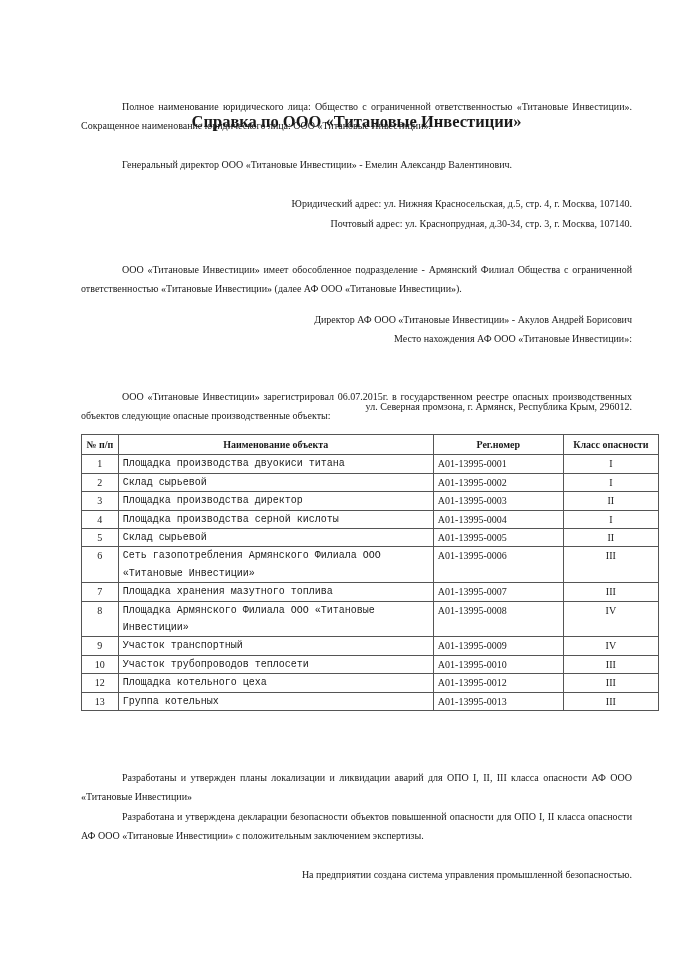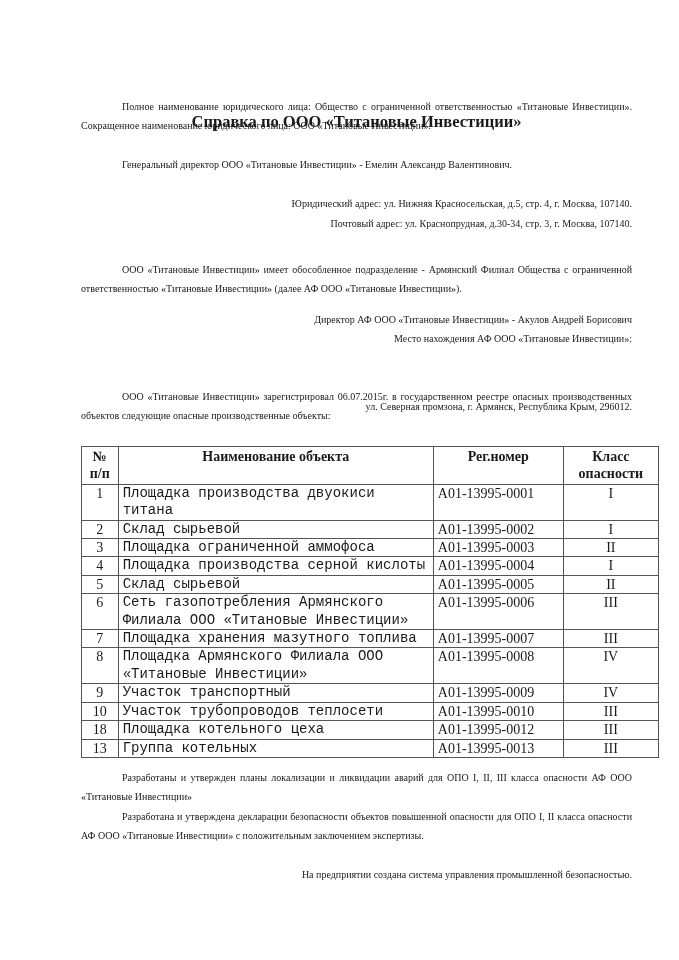--- a/index.html
+++ b/index.html
@@ -14,21 +14,21 @@
     text-align: center; font-weight: bold; font-size: 16.5px; line-height: 20px; margin-top: 45px;
   }
   .p {
     position: absolute; left: 0; width: 551px;
     font-size: 10px; line-height: 19.4px; text-align: justify;
     text-indent: 41px; margin: 0;
   }
   .p.nojust { text-align: right; }
   table.objects {
     position: absolute; left: 0; top: 434px; width: 578px;
-    border-collapse: collapse; font-size: 14px; line-height: 17.4px; margin-top: 12px;
+    border-collapse: collapse; font-size: 10px; line-height: 17.4px;
   }
   table.objects th, table.objects td {
     border: 1.4px solid #555; padding: 0 4px; vertical-align: top;
   }
   table.objects th { font-weight: bold; text-align: center; padding-top: 1px; padding-bottom: 1px; }
   td.num { text-align: center; }
   td.cls { text-align: center; }
   td.name { padding-left: 6px; font-family: Liberation Mono, monospace; }
   td.reg { padding-left: 6px; }
   tr.row td { height: 17.4px; }
@@ -74,21 +74,21 @@
         <td class="cls">I</td>
       </tr>
       <tr class="row">
         <td class="num">2</td>
         <td class="name">Склад сырьевой</td>
         <td class="reg">А01-13995-0002</td>
         <td class="cls">I</td>
       </tr>
       <tr class="row">
         <td class="num">3</td>
-        <td class="name">Площадка ограниченной аммофоса</td>
+        <td class="name">Площадка производства директор</td>
         <td class="reg">А01-13995-0003</td>
         <td class="cls">II</td>
       </tr>
       <tr class="row">
         <td class="num">4</td>
         <td class="name">Площадка производства серной кислоты</td>
         <td class="reg">А01-13995-0004</td>
         <td class="cls">I</td>
       </tr>
       <tr class="row">
@@ -121,21 +121,21 @@
         <td class="reg">А01-13995-0009</td>
         <td class="cls">IV</td>
       </tr>
       <tr class="row">
         <td class="num">10</td>
         <td class="name">Участок трубопроводов теплосети</td>
         <td class="reg">А01-13995-0010</td>
         <td class="cls">III</td>
       </tr>
       <tr class="row">
-        <td class="num">18</td>
+        <td class="num">12</td>
         <td class="name">Площадка котельного цеха</td>
         <td class="reg">А01-13995-0012</td>
         <td class="cls">III</td>
       </tr>
       <tr class="row">
         <td class="num">13</td>
         <td class="name">Группа котельных</td>
         <td class="reg">А01-13995-0013</td>
         <td class="cls">III</td>
       </tr>

